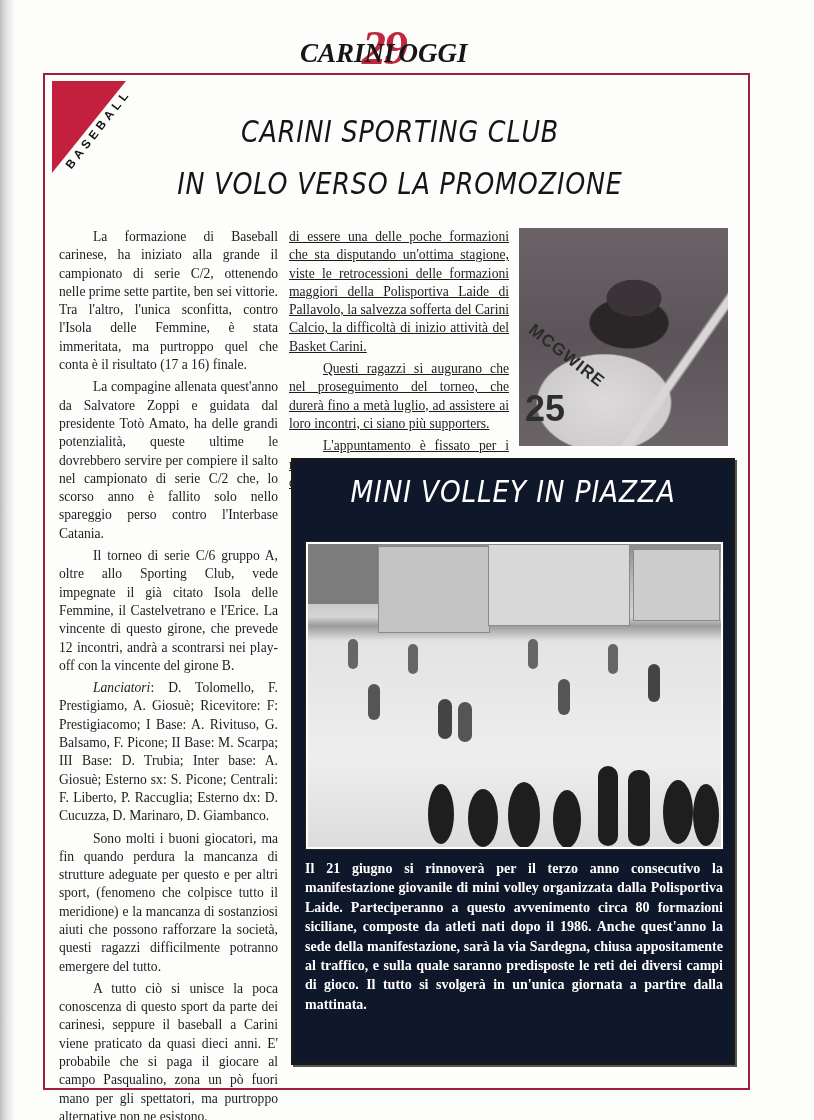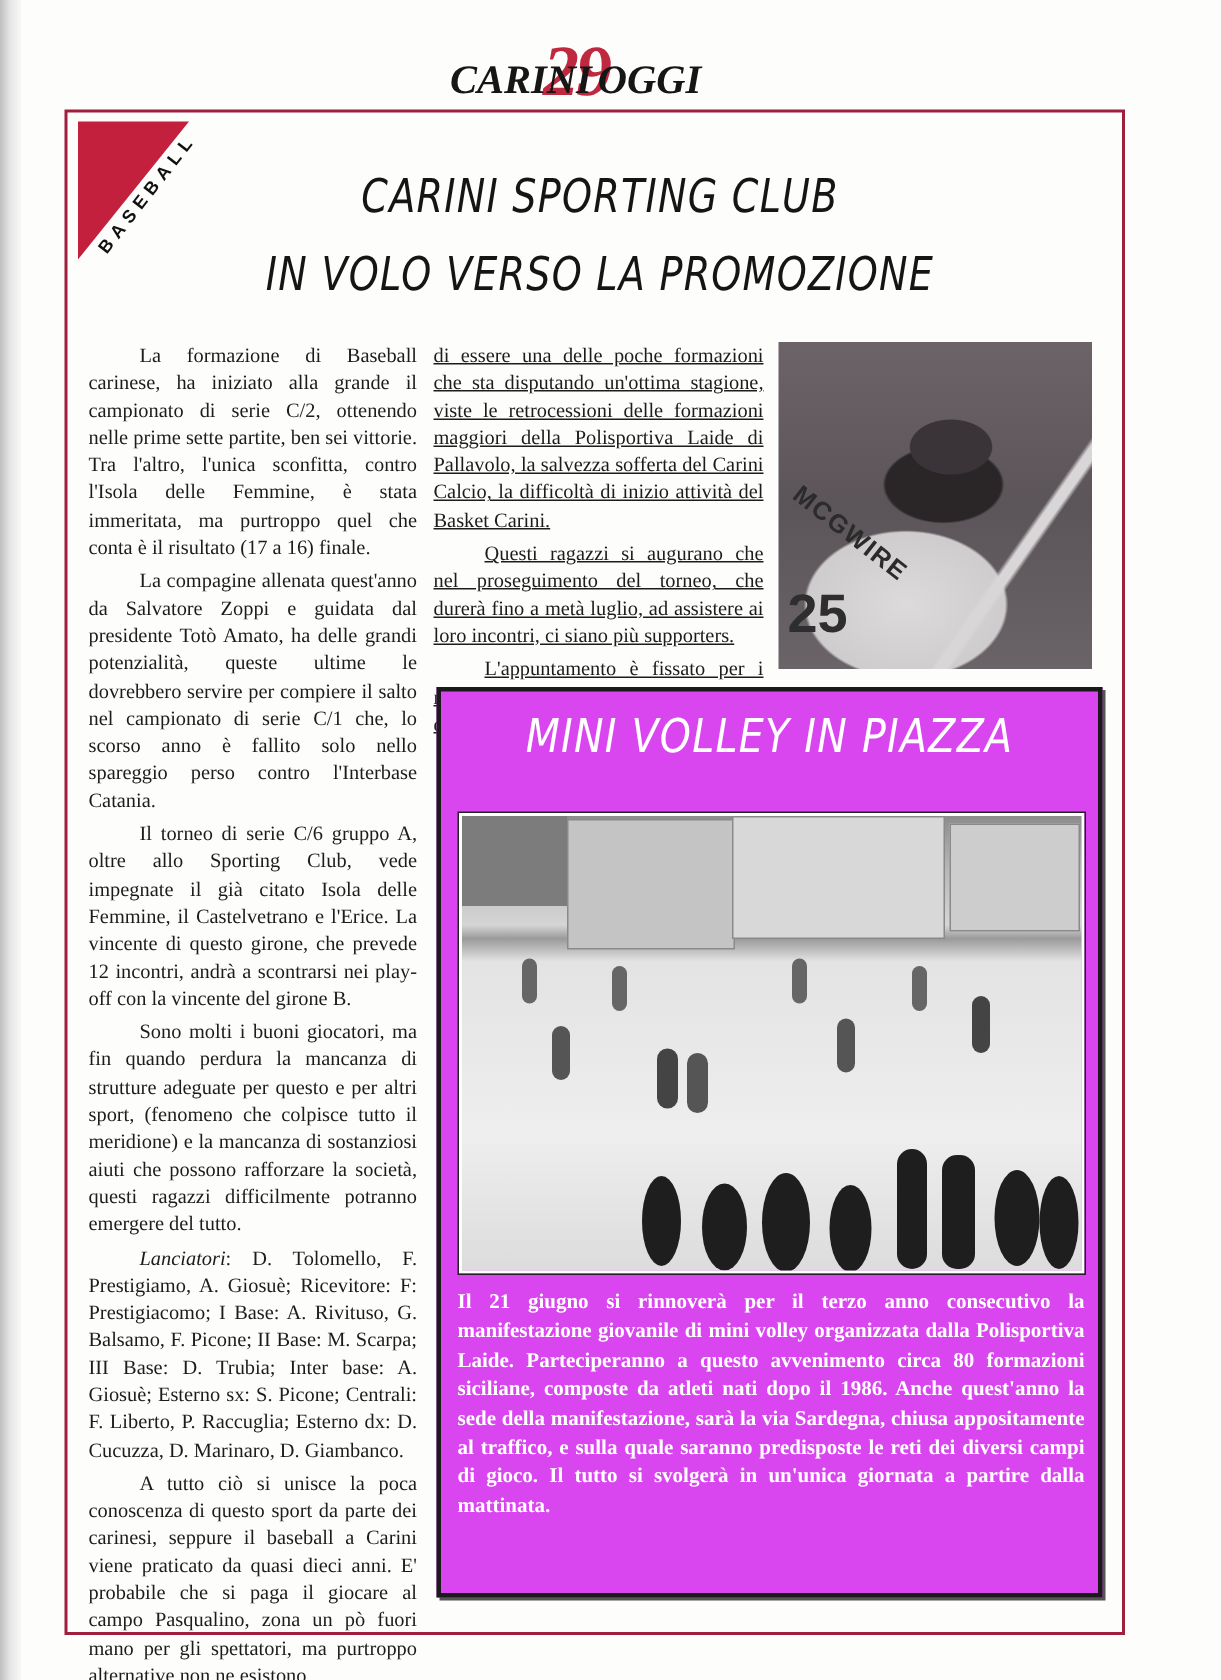--- a/index.html
+++ b/index.html
@@ -72,21 +72,21 @@
       font-family: "Liberation Sans", sans-serif; font-weight: bold; font-size: 17px;
       color: #2b2b2b; letter-spacing: 1px;
     }
     .photo-baseball .jersey-num {
       position: absolute; left: 6px; top: 160px;
       font-family: "Liberation Sans", sans-serif; font-weight: bold; font-size: 36px;
       color: #2e2e2e;
     }
     .red-box {
       position: absolute; left: 291px; top: 458px; width: 444px; height: 607px;
-      background: #d946ef; border: 3px solid #1a1a1a; box-sizing: border-box;
+      background: #0f172a; border: 3px solid #1a1a1a; box-sizing: border-box;
       box-shadow: 2px 2px 0 #555;
     }
     .red-box-title {
       position: absolute; left: 0; top: 12px; width: 100%; text-align: center;
       font-family: "DejaVu Sans", sans-serif; font-style: italic;
       font-size: 31px; color: #ffffff; letter-spacing: 1px;
       transform: scaleX(0.85); transform-origin: center top;
     }
     .photo-volley {
       position: absolute; left: 12px; top: 81px; width: 413px; height: 303px;
@@ -123,24 +123,24 @@
 <div class="corner-tri"></div>
 <div class="corner-label">BASEBALL</div>
 
 <div class="headline">
   <div>CARINI SPORTING CLUB</div>
   <div>IN VOLO VERSO LA PROMOZIONE</div>
 </div>
 
 <div class="col col-1">
   <p>La formazione di Baseball carinese, ha iniziato alla grande il campionato di serie C/2, ottenendo nelle prime sette partite, ben sei vittorie. Tra l'altro, l'unica sconfitta, contro l'Isola delle Femmine, è stata immeritata, ma purtroppo quel che conta è il risultato (17 a 16) finale.</p>
-  <p>La compagine allenata quest'anno da Salvatore Zoppi e guidata dal presidente Totò Amato, ha delle grandi potenzialità, queste ultime le dovrebbero servire per compiere il salto nel campionato di serie C/1 che, lo scorso anno è fallito solo nello spareggio perso contro l'Interbase Catania.</p>
+  <p>La compagine allenata quest'anno da Salvatore Zoppi e guidata dal presidente Totò Amato, ha delle grandi potenzialità, queste ultime le dovrebbero servire per compiere il salto nel campionato di serie C/2 che, lo scorso anno è fallito solo nello spareggio perso contro l'Interbase Catania.</p>
   <p>Il torneo di serie C/6 gruppo A, oltre allo Sporting Club, vede impegnate il già citato Isola delle Femmine, il Castelvetrano e l'Erice. La vincente di questo girone, che prevede 12 incontri, andrà a scontrarsi nei play-off con la vincente del girone B.</p>
+  <p><i>Lanciatori</i><span>: D. Tolomello, F. Prestigiamo, A. Giosuè; Ricevitore: F: Prestigiacomo; I Base: A. Rivituso, G. Balsamo, F. Picone; II Base: M. Scarpa; III Base: D. Trubia; Inter base: A. Giosuè; Esterno sx: S. Picone; Centrali: F. Liberto, P. Raccuglia; Esterno dx: D. Cucuzza, D. Marinaro, D. Giambanco.</span></p>
   <p>Sono molti i buoni giocatori, ma fin quando perdura la mancanza di strutture adeguate per questo e per altri sport, (fenomeno che colpisce tutto il meridione) e la mancanza di sostanziosi aiuti che possono rafforzare la società, questi ragazzi difficilmente potranno emergere del tutto.</p>
-  <p><i>Lanciatori</i><span>: D. Tolomello, F. Prestigiamo, A. Giosuè; Ricevitore: F: Prestigiacomo; I Base: A. Rivituso, G. Balsamo, F. Picone; II Base: M. Scarpa; III Base: D. Trubia; Inter base: A. Giosuè; Esterno sx: S. Picone; Centrali: F. Liberto, P. Raccuglia; Esterno dx: D. Cucuzza, D. Marinaro, D. Giambanco.</span></p>
   <p>A tutto ciò si unisce la poca conoscenza di questo sport da parte dei carinesi, seppure il baseball a Carini viene praticato da quasi dieci anni. E' probabile che si paga il giocare al campo Pasqualino, zona un pò fuori mano per gli spettatori, ma purtroppo alternative non ne esistono.</p>
 
 </div>
 
 <div class="col col-2">
   <p style="text-indent:0;">di essere una delle poche formazioni che sta disputando un'ottima stagione, viste le retrocessioni delle formazioni maggiori della Polisportiva Laide di Pallavolo, la salvezza sofferta del Carini Calcio, la difficoltà di inizio attività del Basket Carini.</p>
   <p>Questi ragazzi si augurano che nel proseguimento del torneo, che durerà fino a metà luglio, ad assistere ai loro incontri, ci siano più supporters.</p>
   <p>L'appuntamento è fissato per i match casalinghi, al “Pasqualino” la domenica mattina ore 10.30.</p>
 </div>
 

